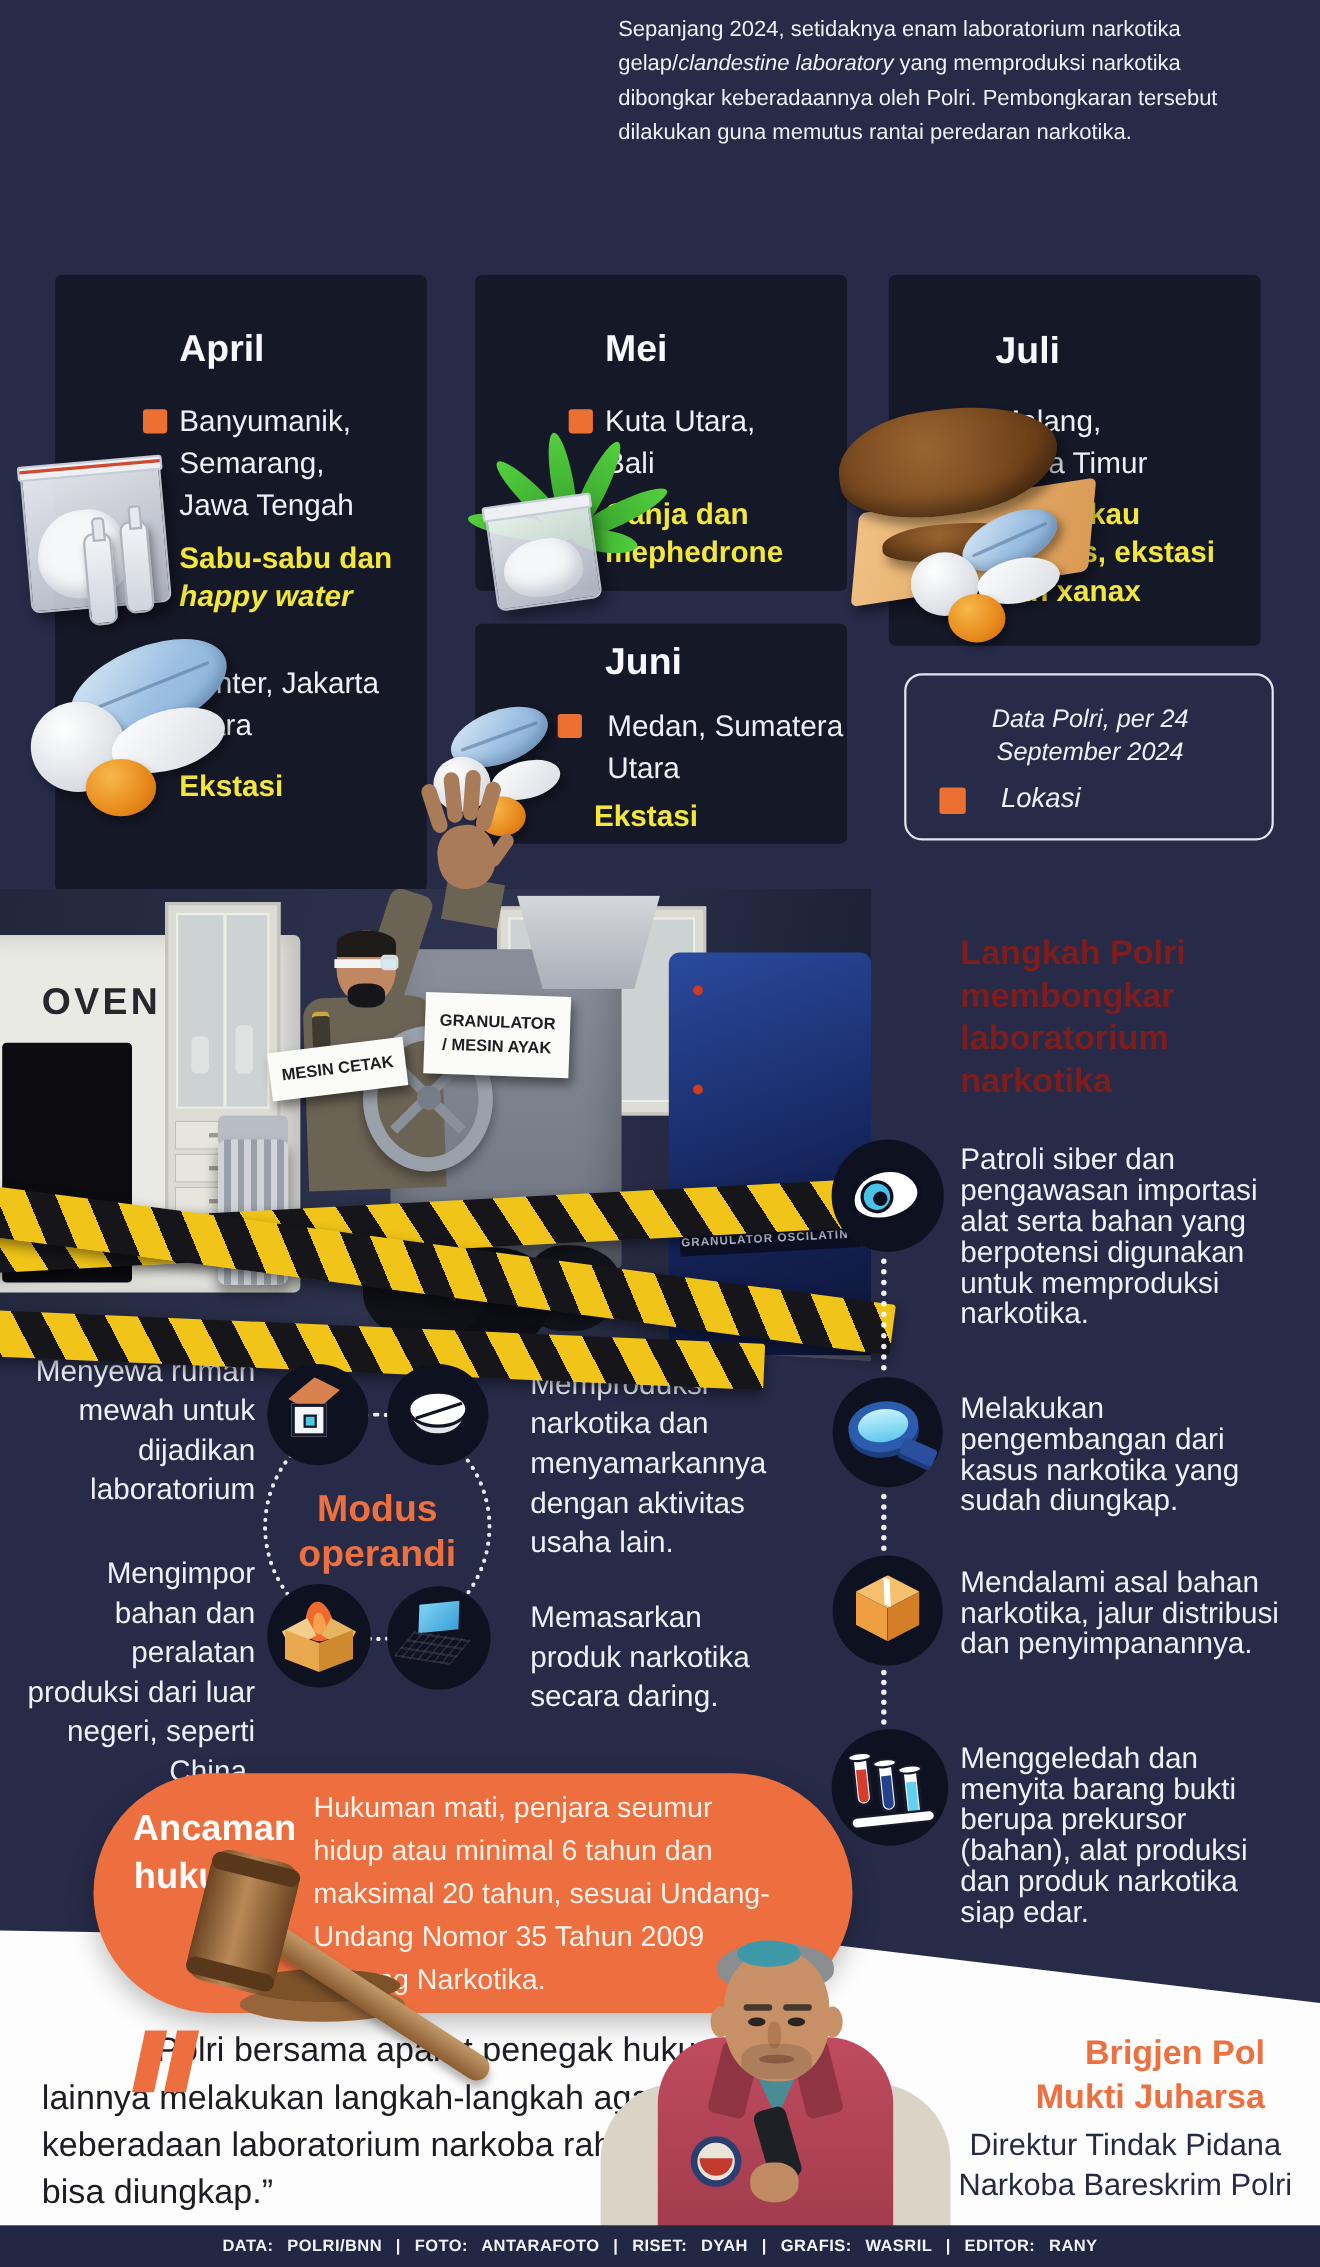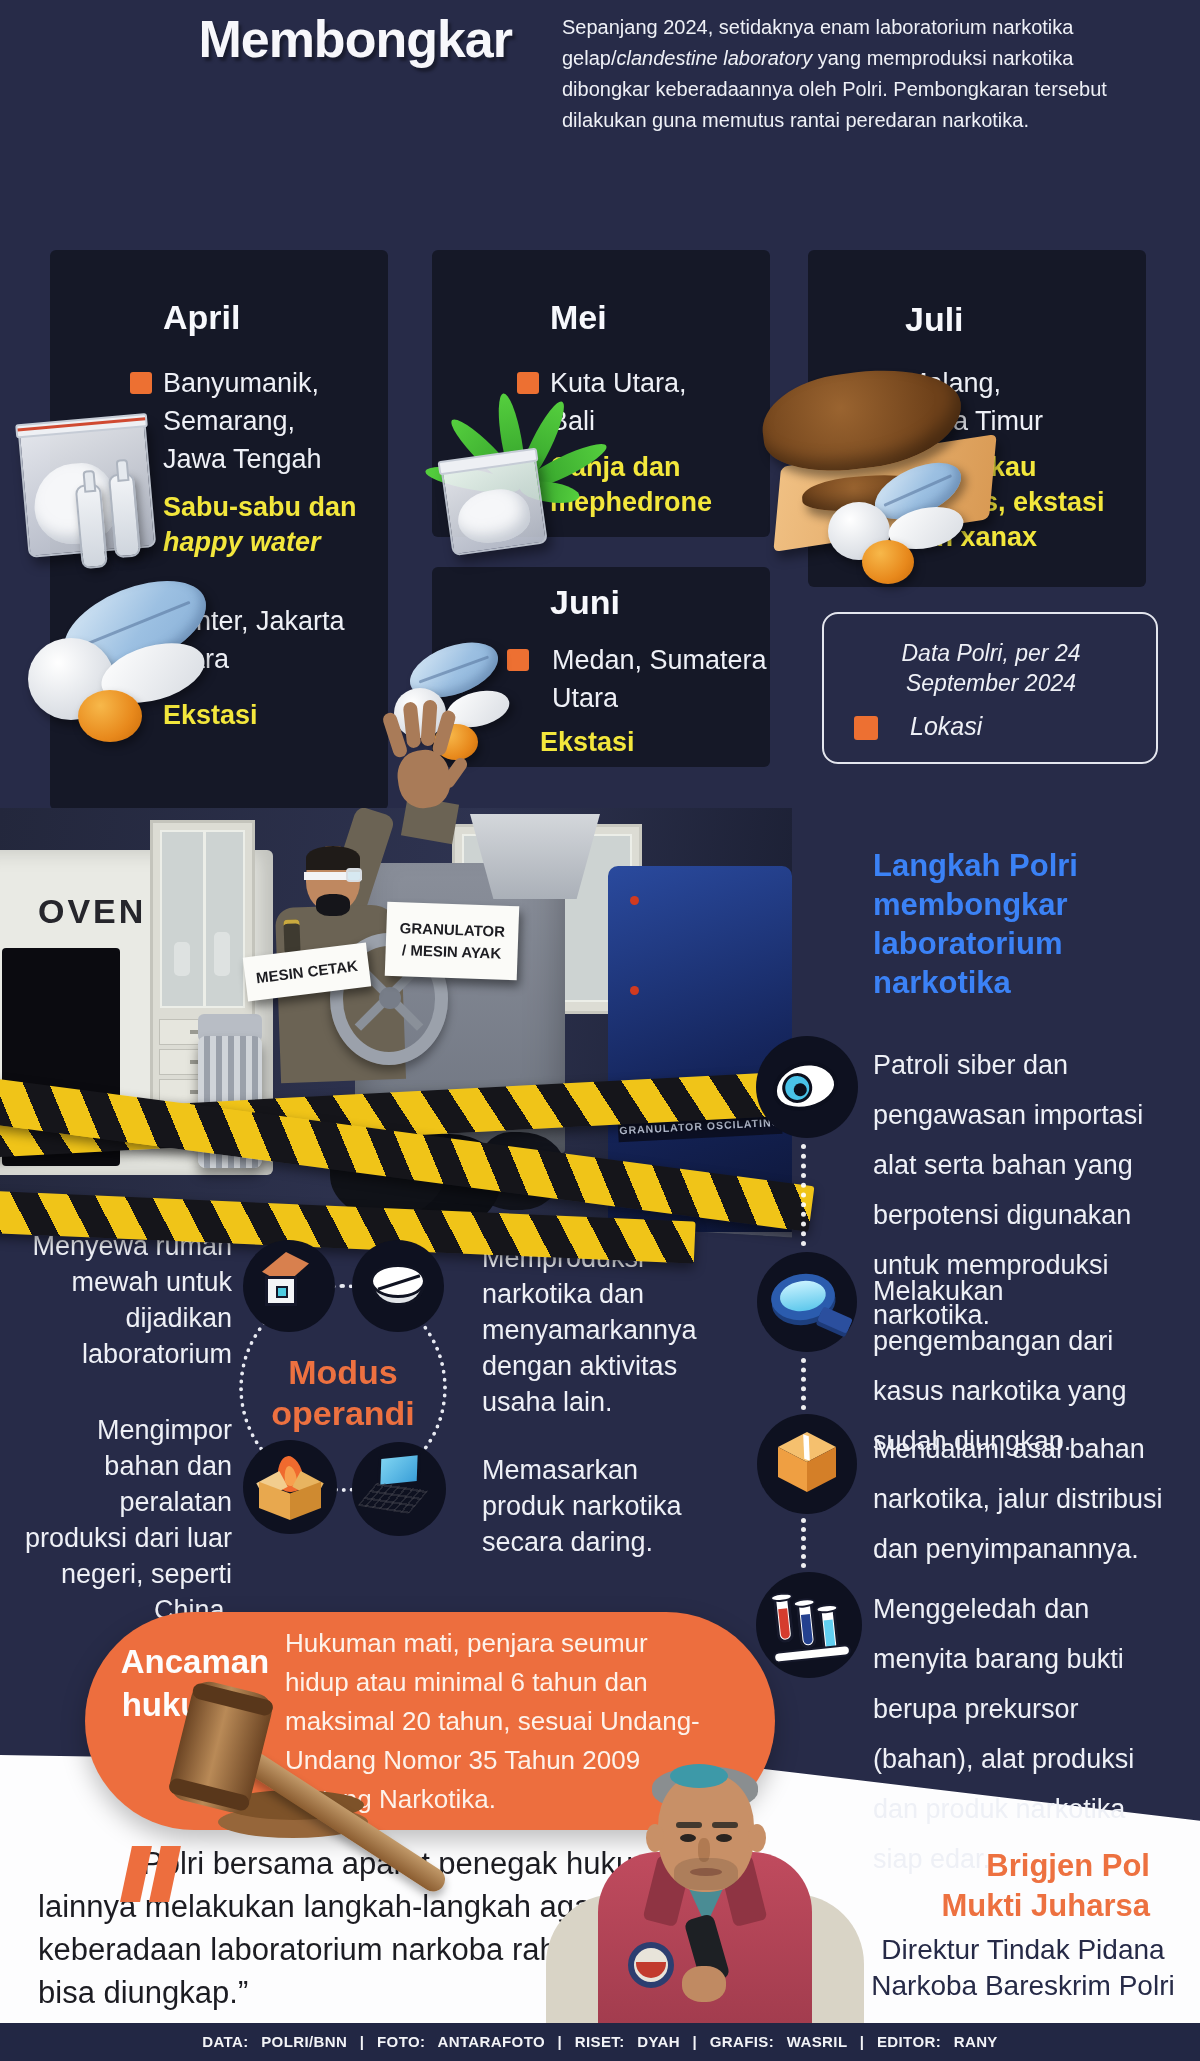--- a/index.html
+++ b/index.html
@@ -112,24 +112,24 @@
   #tape3 { left:-25px; top:1206px; width:720px; height:42px; transform:rotate(2.5deg); }
 
   
   #hand { left:380px; top:698px; width:90px; height:134px; z-index:4; }
   #hand .palm { left:18px; top:52px; width:52px; height:58px; background:#a97b58; border-radius:45%; transform:rotate(-8deg); }
   #hand .finger { position:absolute; width:14px; height:46px; background:#a97b58; border-radius:7px; }
   #hand .thumb { position:absolute; left:68px; top:58px; width:13px; height:34px; background:#a97b58; border-radius:7px; transform:rotate(35deg); }
   #hand .sleeve { left:24px; top:102px; width:52px; height:40px; background:#6b6354; transform:rotate(10deg); }
 
   
-  #steps-title { left:873px; top:846px; width:238px; color:#3b82f6;
+  #steps-title { left:873px; top:846px; width:238px; color:#7f1d1d;
     font-size:31px; line-height:39px; font-weight:700; z-index:4; }
   .step-text { position:absolute; left:873px; width:295px; color:#eef0f6;
-    font-size:27px; line-height:50px; z-index:4; }
+    font-size:27px; line-height:28px; z-index:4; }
   .icircle { position:absolute; background:#0e1120; border-radius:50%; z-index:4; }
   .dotline { position:absolute; left:801px; width:0; border-left:5px dotted rgba(255,255,255,.92); z-index:4; }
 
   
   .eye-white { position:absolute; left:16px; top:26px; width:66px; height:48px; background:#fff;
     border:4px solid #0c0f1d; border-radius:50% 50% 50% 50%/55% 55% 45% 45%; transform:rotate(-14deg); }
   .eye-iris { position:absolute; left:6px; top:5px; width:30px; height:30px; background:#49c2e8;
     border:3px solid #0c0f1d; border-radius:50%; }
   .eye-pupil { position:absolute; left:8px; top:8px; width:13px; height:13px; background:#0c0f1d; border-radius:50%; }
   
@@ -282,21 +282,20 @@
   .paper { position:absolute; background:linear-gradient(100deg,#f0c083,#d99a54); transform:skewX(-14deg) rotate(-9deg);
     border-radius:6px; box-shadow:4px 8px 10px rgba(0,0,0,.4); }
 </style>
 </head>
 <body>
 
 <div id="page">
   <div id="navy-bg" class="abs"></div>
 
   <h1 id="title" class="abs">
-    <span class="t-white">Membongkar</span>
   </h1>
   <p id="intro" class="abs"><span>Sepanjang 2024, setidaknya enam laboratorium narkotika gelap/</span><span class="it">clandestine laboratory</span><span> yang memproduksi narkotika dibongkar keberadaannya oleh Polri. Pembongkaran tersebut dilakukan guna memutus rantai peredaran narkotika.</span></p>
 
   <div class="card" style="left:50px;top:250px;width:338px;height:560px;">
     <div class="m-title" style="left:113px;top:48px;">April</div>
     <div class="bullet" style="left:80px;top:122px;"></div>
     <div class="loc" style="left:113px;top:114px;width:170px;">Banyumanik, Semarang, Jawa Tengah</div>
     <div class="drug" style="left:113px;top:240px;width:230px;">
       <span>Sabu-sabu dan</span>
       <span class="d-it">happy water</span>

